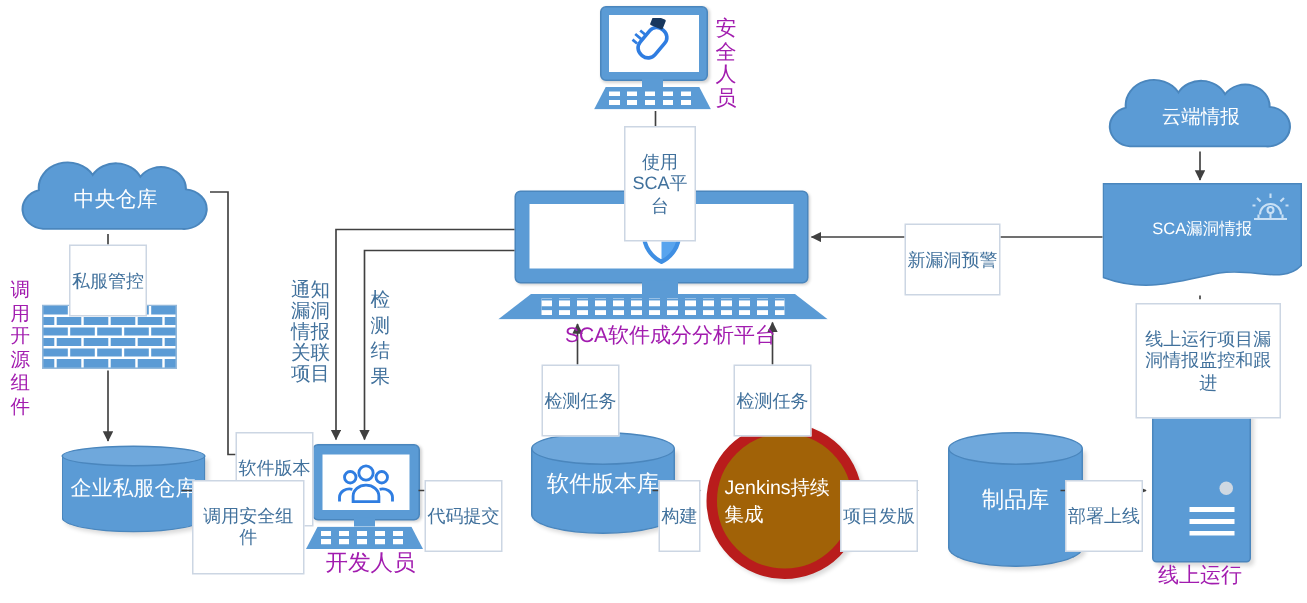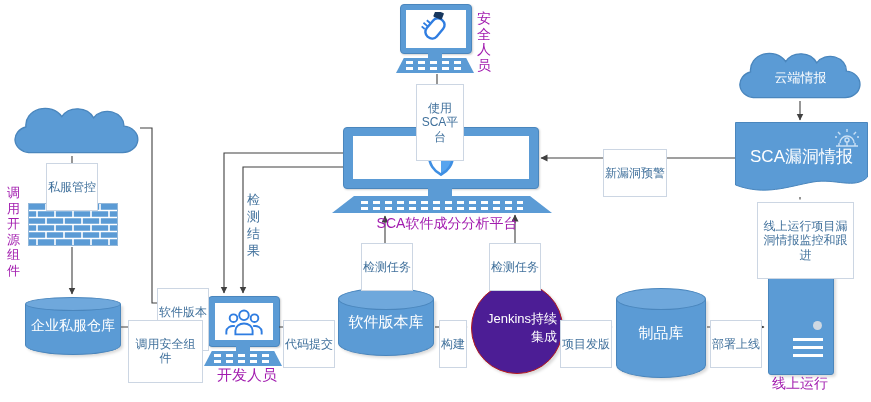--- a/index.html
+++ b/index.html
@@ -9,26 +9,26 @@
   #wires{position:absolute;left:0;top:0;width:871px;height:402px;z-index:5;pointer-events:none;}
   
   .monitor{position:absolute;background:#5b9bd5;border:1px solid #4a86bd;border-radius:4px;box-shadow:1px 1px 2px rgba(0,0,0,.18);z-index:2;}
   .scr{position:absolute;background:#fff;display:flex;align-items:center;justify-content:center;}
   .stand{position:absolute;background:#5b9bd5;z-index:2;}
   .kbd{position:absolute;background:#5b9bd5;clip-path:polygon(10% 0,90% 0,100% 100%,0 100%);z-index:2;}
   .keys{position:absolute;left:13%;right:13%;top:3px;bottom:3px;
         background-image:repeating-linear-gradient(0deg,transparent 0 3.5px,#5b9bd5 3.5px 6px),
                          repeating-linear-gradient(90deg,#fff 0 7px,transparent 7px 12px);}
   
-  .cyl{position:absolute;z-index:2;}
+  .cyl{position:absolute;z-index:2;margin-left:16px;}
   .cyl-top{position:absolute;left:0;right:0;top:0;background:#6fa8dc;border:1px solid #4a86bd;border-radius:50%;z-index:2;box-sizing:border-box;}
   .cyl-body{position:absolute;left:0;right:0;bottom:0;background:#5b9bd5;border:1px solid #4a86bd;border-top:none;box-sizing:border-box;box-shadow:2px 2px 3px rgba(0,0,0,.15);}
   .cyl-label{position:absolute;left:0;right:0;top:0;bottom:0;display:flex;align-items:center;justify-content:center;color:#fff;z-index:3;}
   
-  .circle{position:absolute;border-radius:50%;background:#4c1d95;border:1px solid #b91c1c;display:flex;align-items:center;justify-content:center;color:#fff;text-align:right;box-shadow:2px 2px 3px rgba(0,0,0,.15);z-index:2;}
+  .circle{position:absolute;border-radius:50%;background:#a16207;border:7px solid #b91c1c;display:flex;align-items:center;justify-content:center;color:#fff;text-align:left;box-shadow:2px 2px 3px rgba(0,0,0,.15);z-index:2;}
   
   .shape-svg{position:absolute;z-index:2;}
   .shape-text{position:absolute;color:#fff;text-align:center;z-index:3;}
   
   .lbl{position:absolute;background:#fff;border:1px solid #ccd6e3;color:#41719c;font-size:12px;line-height:1.2;text-align:center;padding:16px 1px;box-sizing:border-box;z-index:6;}
   
   .txt{position:absolute;color:#a21caf;z-index:6;}
   .vtxt{position:absolute;color:#41719c;z-index:6;word-break:break-all;}
   
   .server{position:absolute;background:#5b9bd5;border:1px solid #4a86bd;border-radius:3px;box-shadow:2px 2px 3px rgba(0,0,0,.15);z-index:2;}
@@ -77,20 +77,21 @@
   </div>
   <div class="stand" style="left:428px;top:187px;width:24px;height:10px;"></div>
   <div class="kbd" style="left:332px;top:196px;width:220px;height:17px;">
       <div class="keys"></div>
     </div>
   <div class="txt" style="left:372px;top:215px;width:150px;font-size:14px;text-align:center;">SCA软件成分分析平台</div>
 
   <svg class="shape-svg" style="left:8px;top:107px;" width="138" height="48" viewBox="0 0 100 40" preserveAspectRatio="none">
     <path d="M15 38 A11 11 0 0 1 13 16.5 A14 14 0 0 1 39 8 A13 13 0 0 1 62 9 A12 12 0 0 1 84 16 A11 11 0 0 1 82 38 Z" fill="#5b9bd5" stroke="#4a86bd" stroke-width="1"></path>
   </svg>
+  <div class="shape-text" style="left:8px;top:124px;width:138px;font-size:14px;">中央仓库</div>
 
   <svg class="shape-svg" style="left:28px;top:203px;" width="90" height="43" viewBox="0 0 90 43">
     <rect x="0.5" y="0.5" width="89" height="42" fill="#5b9bd5" stroke="#93b8da"></rect>
     <path d="M1 7.5h88M1 14.5h88M1 21.5h88M1 28.5h88M1 35.5h88" stroke="#fff" stroke-width="1.6"></path>
     <path d="M18 1v6M36 1v6M54 1v6M72 1v6 M9 8v6M27 8v6M45 8v6M63 8v6M81 8v6 M18 15v6M36 15v6M54 15v6M72 15v6 M9 22v6M27 22v6M45 22v6M63 22v6M81 22v6 M18 29v6M36 29v6M54 29v6M72 29v6 M9 36v6M27 36v6M45 36v6M63 36v6M81 36v6" stroke="#fff" stroke-width="1.6"></path>
   </svg>
   <div class="txt" style="left:7px;top:185px;width:15px;font-size:13px;line-height:1.2;">调用开源组件</div>
 
   <div class="cyl" style="left:25px;top:297px;width:96px;height:58px;">
     <div class="cyl-body" style="top:7px;border-radius:0 0 48px 48px / 0 0 10px 10px;"></div>
@@ -144,21 +145,21 @@
   <div class="shape-text" style="left:733px;top:69px;width:135px;font-size:13px;">云端情报</div>
 
   <svg class="shape-svg" style="left:735px;top:122px;" width="133" height="74" viewBox="0 0 133 74">
     <path d="M0.5 0.5 H132.5 V55 C120 68 100 56 78 60 C52 64.7 30 74 0.5 63 Z" fill="#5b9bd5" stroke="#4a86bd"></path>
     <g stroke="#c9e0f5" fill="none" stroke-width="1.4" transform="translate(98,6)">
       <path d="M7 15a7 7 0 0 1 14 0"></path>
       <circle cx="14" cy="12" r="2"></circle>
       <path d="M14 14v4M3 18h22M6 15v3M22 15v3M14 1v3M5 4l2.4 2.4M23 4l-2.4 2.4M2 9h2M24 9h2"></path>
     </g>
   </svg>
-  <div class="shape-text" style="left:735px;top:145px;width:133px;font-size:17px;">SCA漏洞情报</div>
+  <div class="shape-text" style="left:735px;top:145px;width:133px;font-size:11px;">SCA漏洞情报</div>
 
   <svg id="wires">
     <defs>
       <marker id="arw" markerWidth="9" markerHeight="8" refX="6.5" refY="3.5" orient="auto" markerUnits="userSpaceOnUse">
         <path d="M0,0 L7,3.5 L0,7 Z" fill="#404040"></path>
       </marker>
     </defs>
     <g stroke="#404040" stroke-width="1.1" fill="none">
       <polyline points="437,74 437,125" marker-end="url(#arw)"></polyline>
       <polyline points="343,153 224,153 224,293" marker-end="url(#arw)"></polyline>
@@ -185,15 +186,16 @@
   <div class="lbl" style="left:128px;top:320px;width:75px;">调用安全组件</div>
   <div class="lbl" style="left:283px;top:320px;width:52px;">代码提交</div>
   <div class="lbl" style="left:439px;top:320px;width:28px;">构建</div>
   <div class="lbl" style="left:361px;top:243px;width:52px;">检测任务</div>
   <div class="lbl" style="left:489px;top:243px;width:52px;">检测任务</div>
   <div class="lbl" style="left:560px;top:320px;width:52px;">项目发版</div>
   <div class="lbl" style="left:710px;top:320px;width:52px;">部署上线</div>
   <div class="lbl" style="left:603px;top:149px;width:64px;">新漏洞预警</div>
   <div class="lbl" style="left:757px;top:202px;width:97px;">线上运行项目漏洞情报监控和跟进</div>
 
+  <div class="vtxt" style="left:194px;top:186px;width:28px;font-size:13px;line-height:1.08;">通知漏洞情报关联项目</div>
   <div class="vtxt" style="left:247px;top:191px;width:14px;font-size:13px;line-height:1.32;">检测结果</div>
 
 </div>
 
 </body></html>

